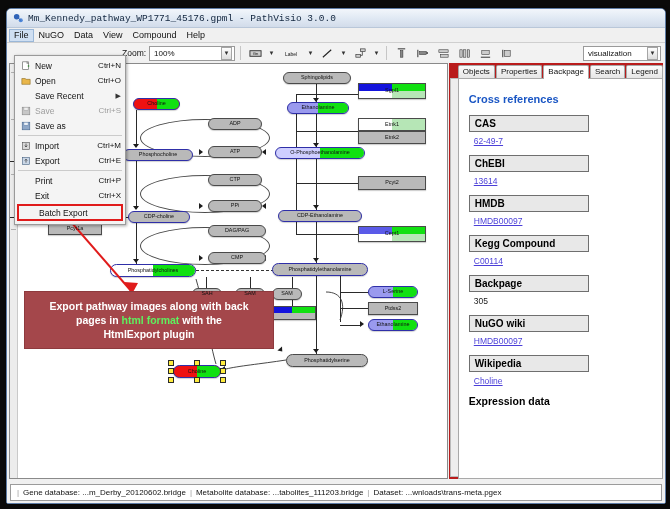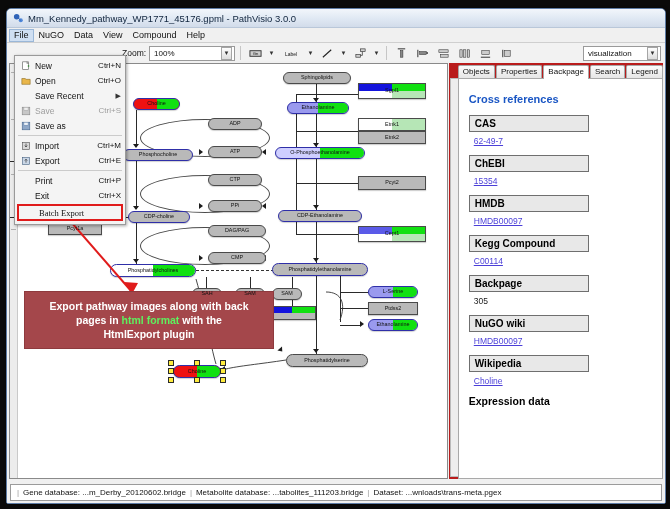--- a/index.html
+++ b/index.html
@@ -20,20 +20,21 @@
     border-radius:5px 5px 2px 2px;
     box-shadow:0 0 3px rgba(0,0,0,.6);
     overflow:hidden;
   }
   .titlebar{
     height:18px;
     background:linear-gradient(#f2f6fb,#dfe8f3 55%,#d2dcea);
     border-bottom:1px solid #b9c7d9;
     display:flex;align-items:center;gap:4px;padding:0 6px;
     border-radius:4px 4px 0 0;
+    font-family:Liberation Mono, monospace;
   }
   .titlebar .tb-ico{width:11px;height:11px;flex:0 0 auto;}
   .title-text{
     font-size:9.5px;color:#10243d;white-space:nowrap;overflow:hidden;
   }
 
   
   .menubar{
     height:14px;background:#f0f0f0;border-bottom:1px solid #cfcfcf;
     display:flex;align-items:center;padding:0 2px;
@@ -126,21 +127,21 @@
   }
   .dd-item{
     display:flex;align-items:center;height:15px;padding:0 4px;font-size:8.5px;color:#111;
   }
   .dd-item .dd-ico{width:13px;height:11px;flex:0 0 auto;display:flex;align-items:center;justify-content:center;}
   .dd-item .dd-lbl{flex:1 1 auto;padding-left:3px;}
   .dd-item .dd-acc{color:#111;font-size:8px;padding-left:6px;}
   .dd-item.disabled .dd-lbl,.dd-item.disabled .dd-acc{color:#9d9d9d;}
   .dd-sub{font-size:7px;color:#333;}
   .dd-sep{height:1px;background:#cbcbcb;margin:2px 3px;}
-  .dd-item.highlight{border:2px solid #e01b1b;margin:1px 2px;height:13px;background:#f4f4f4;font-family:Liberation Serif, serif;}
+  .dd-item.highlight{border:2px solid #e01b1b;margin:1px 2px;height:13px;background:#f4f4f4;}
 
   
   .node{position:absolute;box-sizing:border-box;display:flex;align-items:center;justify-content:center;
         font-size:5.4px;color:#111;text-align:center;line-height:1;}
   .metab{
     border:1px solid #555;border-radius:7px;background:#b9b9b9;
     box-shadow:0 1px 1px rgba(0,0,0,.18);
   }
   .gene{border:1px solid #4a4a4a;background:#b9b9b9;box-shadow:0 1px 1px rgba(0,0,0,.18);}
   .half{position:absolute;top:0;bottom:0;}
@@ -495,21 +496,21 @@
         <div class="side-scroll"></div>
         <div class="side-body">
           <div class="xref-title">Cross references</div>
           <div id="xref-layer">
               <div class="xref-block">
                 <div class="xref-head">CAS</div>
                 <div class="xref-val"><a href="#">62-49-7</a></div>
               </div>
               <div class="xref-block">
                 <div class="xref-head">ChEBI</div>
-                <div class="xref-val"><a href="#">15354</a></div>
+                <div class="xref-val"><a href="#">13614</a></div>
               </div>
               <div class="xref-block">
                 <div class="xref-head">HMDB</div>
                 <div class="xref-val"><a href="#">HMDB00097</a></div>
               </div>
               <div class="xref-block">
                 <div class="xref-head">Kegg Compound</div>
                 <div class="xref-val"><a href="#">C00114</a></div>
               </div>
               <div class="xref-block">

